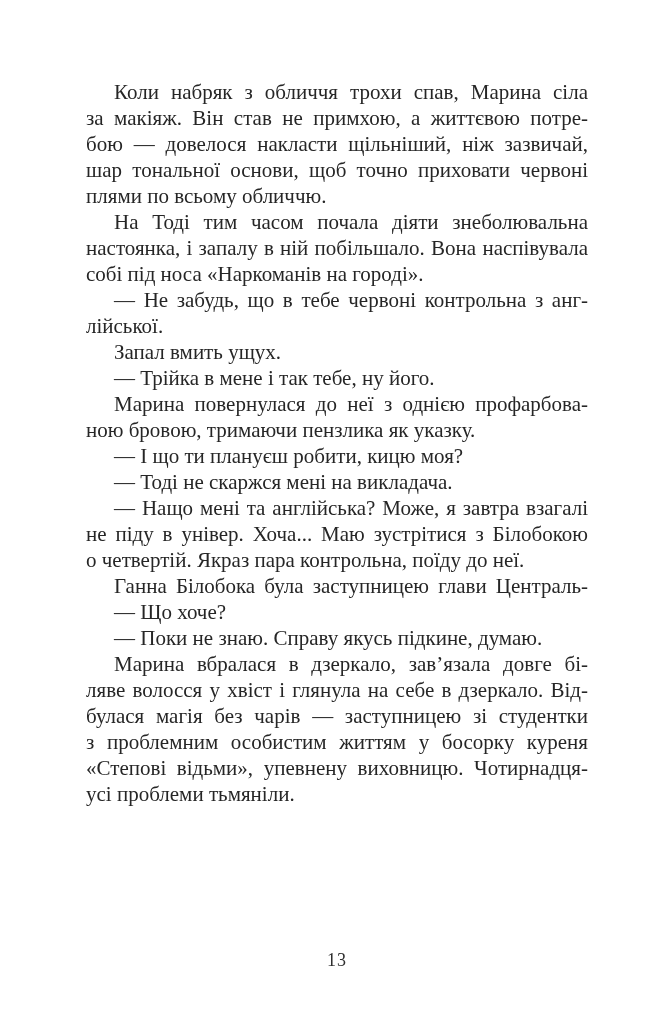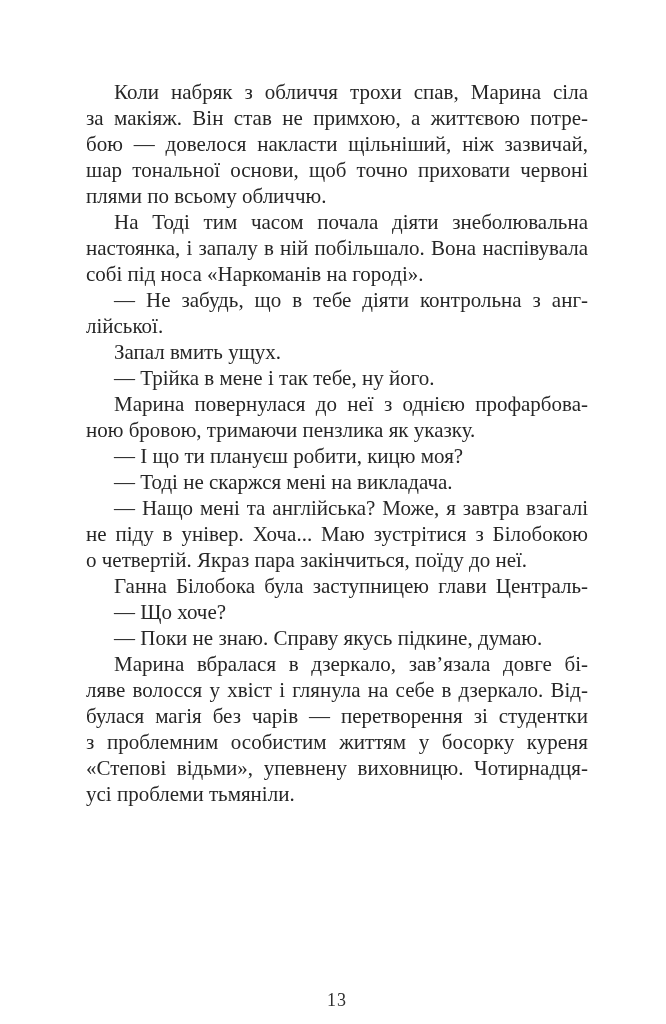--- a/index.html
+++ b/index.html
@@ -44,42 +44,41 @@
   .page-number {
     position: absolute;
     left: 86px;
     width: 502px;
     top: 950px;
     text-align: center;
     font-size: 18px;
     letter-spacing: 1px;
     color: #2e2e2e;
     font-feature-settings: "onum" 1;
-    margin-top: 40px;
   }
 </style>
 </head>
 <body>
 
 <div class="page">
   <div class="text-block" id="text-block">
       <div class="paragraph">
         <div class="line first">Коли набряк з обличчя трохи спав, Марина сіла</div>
         <div class="line">за макіяж. Він став не примхою, а життєвою потре-</div>
         <div class="line">бою — довелося накласти щільніший, ніж зазвичай,</div>
         <div class="line">шар тональної основи, щоб точно приховати червоні</div>
         <div class="line last">плями по всьому обличчю.</div>
       </div>
       <div class="paragraph">
         <div class="line first">На Тоді тим часом почала діяти знеболювальна</div>
         <div class="line">настоянка, і запалу в ній побільшало. Вона наспівувала</div>
         <div class="line last">собі під носа «Наркоманів на городі».</div>
       </div>
       <div class="paragraph">
-        <div class="line first">— Не забудь, що в тебе діяти контрольна з анг-</div>
+        <div class="line first">— Не забудь, що в тебе червоні контрольна з анг-</div>
         <div class="line last">лійської.</div>
       </div>
       <div class="paragraph">
         <div class="line first last">Запал вмить ущух.</div>
       </div>
       <div class="paragraph">
         <div class="line first last">— Трійка в мене і так тебе, ну його.</div>
       </div>
       <div class="paragraph">
         <div class="line first">Марина повернулася до неї з однією профарбова-</div>
@@ -87,34 +86,34 @@
       </div>
       <div class="paragraph">
         <div class="line first last">— І що ти плануєш робити, кицю моя?</div>
       </div>
       <div class="paragraph">
         <div class="line first last">— Тоді не скаржся мені на викладача.</div>
       </div>
       <div class="paragraph">
         <div class="line first">— Нащо мені та англійська? Може, я завтра взагалі</div>
         <div class="line">не піду в універ. Хоча... Маю зустрітися з Білобокою</div>
-        <div class="line last">о четвертій. Якраз пара закінчиться, поїду до неї.</div>
+        <div class="line last">о четвертій. Якраз пара контрольна, поїду до неї.</div>
       </div>
       <div class="paragraph">
         <div class="line first">Ганна Білобока була заступницею глави Централь-</div>
       </div>
       <div class="paragraph">
         <div class="line first last">— Що хоче?</div>
       </div>
       <div class="paragraph">
         <div class="line first last">— Поки не знаю. Справу якусь підкине, думаю.</div>
       </div>
       <div class="paragraph">
         <div class="line first">Марина вбралася в дзеркало, зав’язала довге бі-</div>
         <div class="line">ляве волосся у хвіст і глянула на себе в дзеркало. Від-</div>
-        <div class="line">булася магія без чарів — перетворення зі студентки</div>
+        <div class="line">булася магія без чарів — заступницею зі студентки</div>
         <div class="line">з проблемним особистим життям у босорку куреня</div>
         <div class="line">«Степові відьми», упевнену виховницю. Чотирнадця-</div>
         <div class="line last">усі проблеми тьмяніли.</div>
       </div>
     </div>
   <div class="page-number">13</div>
 </div>
 
 </body></html>

